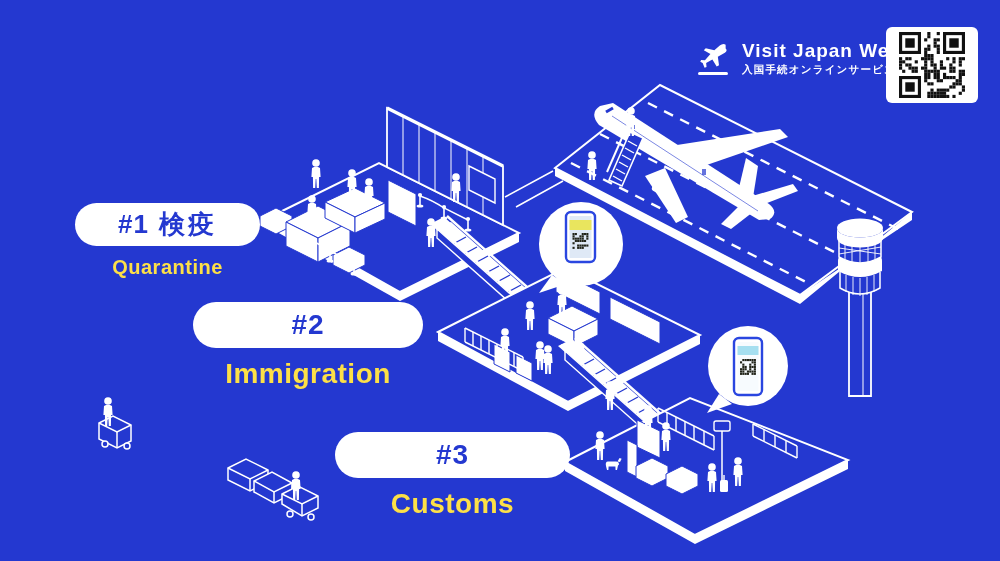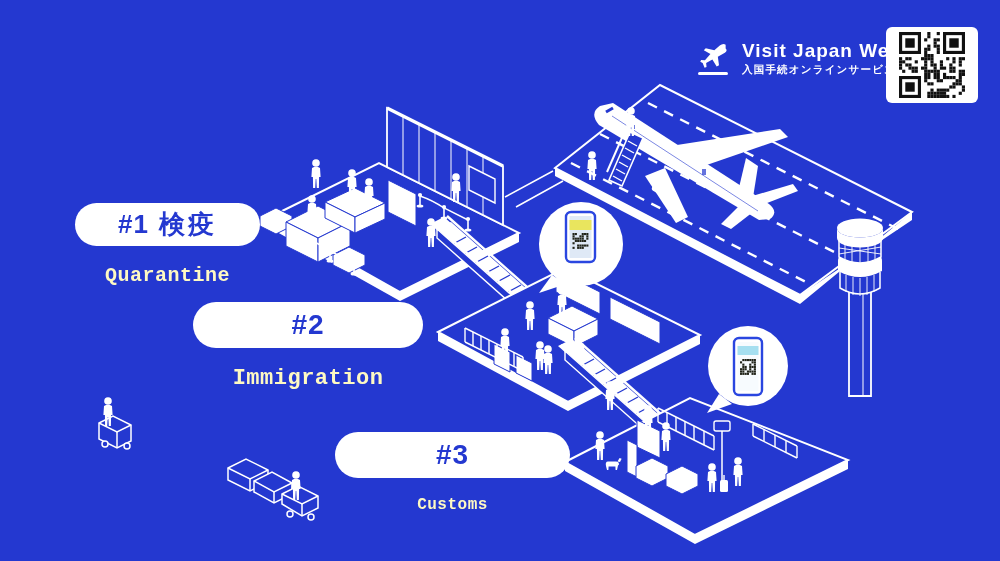--- a/index.html
+++ b/index.html
@@ -4,30 +4,30 @@
 <style>
   html,body{margin:0;padding:0;background:#10207a;}
   .stage{position:relative;width:1000px;height:561px;background:#2438d0;overflow:hidden;
          font-family:"Liberation Sans","DejaVu Sans",sans-serif;}
   svg.scene{position:absolute;left:0;top:0;width:1000px;height:561px;display:block;}
   .step{position:absolute;z-index:5;}
   .pill{background:#fff;border-radius:999px;color:#2438d0;font-weight:bold;
         display:flex;align-items:center;justify-content:center;gap:10px;box-sizing:border-box;}
   .pill .num{letter-spacing:1px;}
   .pill .jp{letter-spacing:3px;font-family:Liberation Mono, monospace;}
-  .en{color:#fef9c3;font-weight:bold;text-align:center;margin-top:18px;letter-spacing:.5px;font-family:Liberation Mono, monospace;}
+  .en{color:#fde047;font-weight:bold;text-align:center;margin-top:10px;letter-spacing:.5px;}
   #step1{left:75px;top:203px;width:185px;}
   #step1 .pill{height:43px;font-size:26px;}
   #step1 .en{font-size:20px;}
   #step2{left:193px;top:302px;width:230px;}
   #step2 .pill{height:46px;font-size:28px;}
-  #step2 .en{font-size:22px;}
+  #step2 .en{font-size:28px;}
   #step3{left:335px;top:432px;width:235px;}
   #step3 .pill{height:46px;font-size:28px;}
-  #step3 .en{font-size:16px;text-align:center;}
+  #step3 .en{font-size:28px;text-align:center;}
   .logo{position:absolute;left:696px;top:40px;display:flex;gap:10px;z-index:5;color:#fff;}
   .logo .txt{display:flex;flex-direction:column;justify-content:center;}
   .logo .title{font-size:19px;font-weight:bold;letter-spacing:1px;line-height:1.05;}
   .logo .subtitle{font-size:10.5px;letter-spacing:1.2px;margin-top:3px;font-weight:bold;
                   font-family:"DejaVu Sans","Liberation Sans",sans-serif;}
   .qrbox{position:absolute;left:886px;top:27px;width:92px;height:76px;background:#fff;border-radius:6px;
          display:flex;align-items:center;justify-content:center;z-index:5;}
 </style>
 </head>
 <body>

